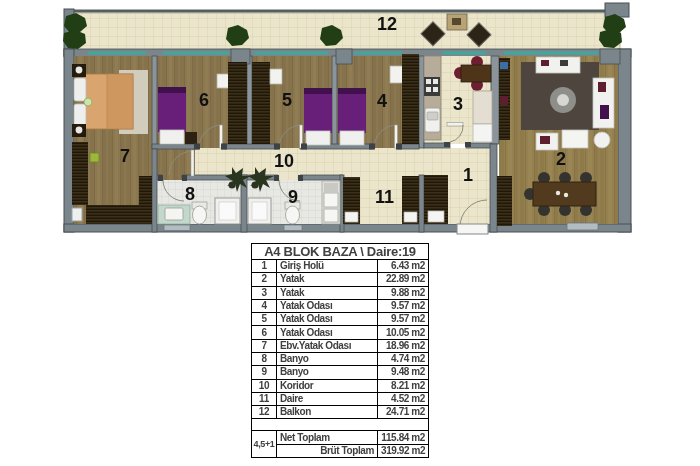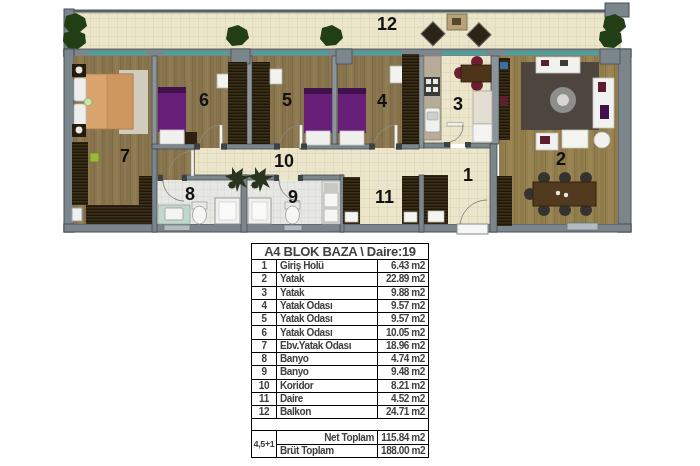--- a/index.html
+++ b/index.html
@@ -448,21 +448,21 @@
 <tr>
         <td class="num">12</td>
         <td>Balkon</td>
         <td class="ar">24.71 m2</td>
       </tr>
 <tr>
         <td colspan="3" style="height:11px;border-left:1px solid #000;border-right:1px solid #000;"></td>
       </tr>
 <tr>
         <td class="num" rowspan="2" style="font-size:9px;">4,5+1</td>
-        <td style="text-align:right;margin-top:20px;">Net Toplam</td>
+        <td style="text-align:left;margin-top:20px;">Net Toplam</td>
         <td class="ar">115.84 m2</td>
       </tr>
 <tr>
-        <td style="text-align:left;">Brüt Toplam</td>
-        <td class="ar">188.00 m2</td>
+        <td style="text-align:right;">Brüt Toplam</td>
+        <td class="ar">319.92 m2</td>
       </tr>
 </tbody>
   </table>
 
 </body></html>

